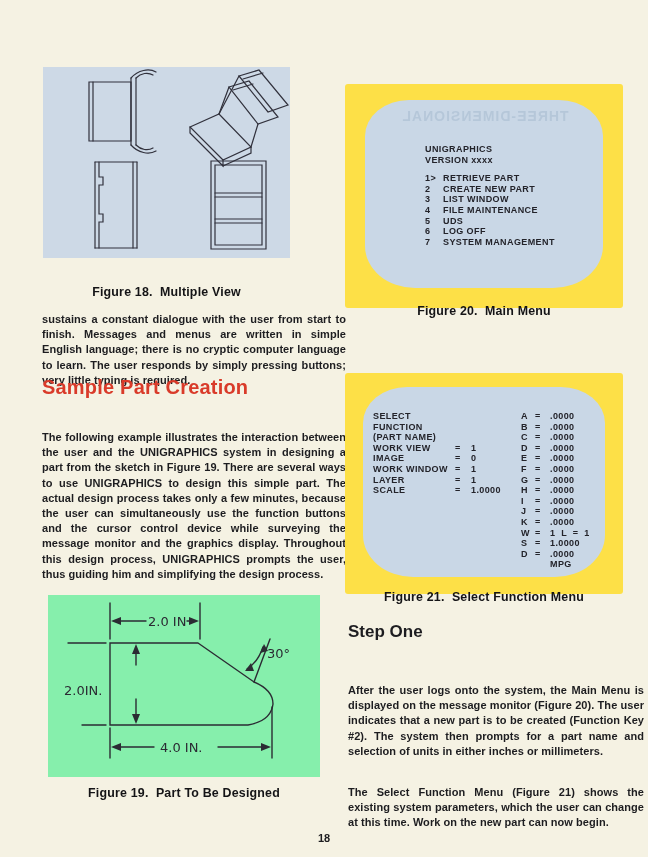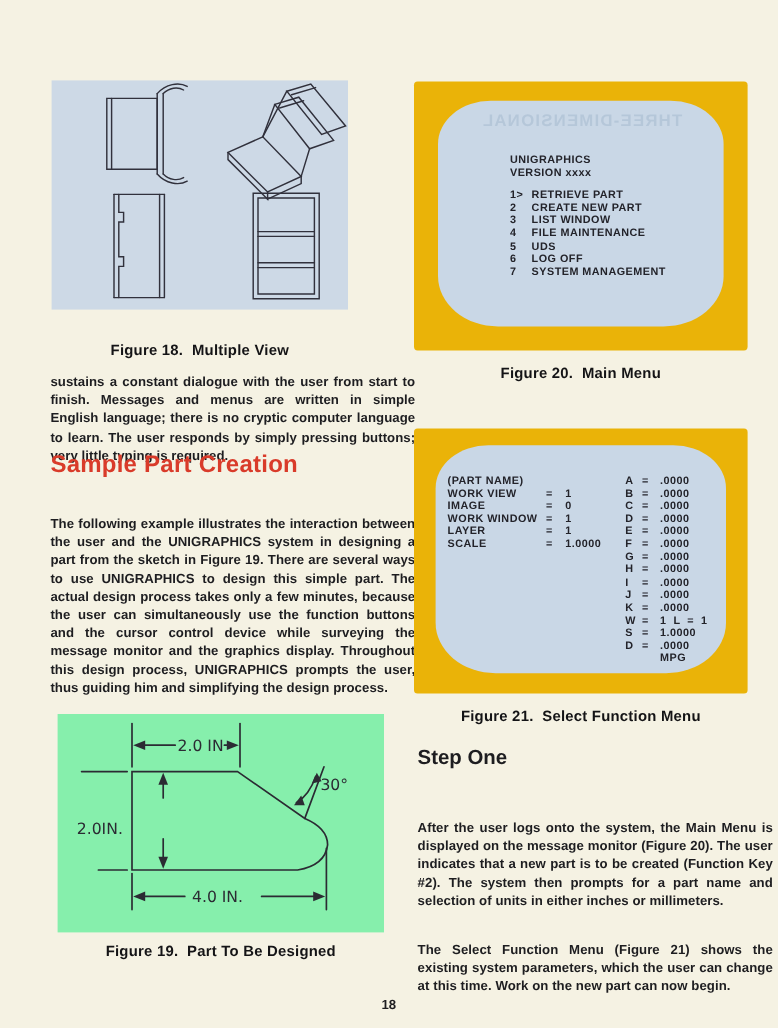--- a/index.html
+++ b/index.html
@@ -9,21 +9,21 @@
     font-family:"Liberation Sans",sans-serif;
     font-weight:700;color:#1d1d20;
   }
   .abs{position:absolute;}
   .para{font-size:11px;line-height:15.2px;text-align:justify;letter-spacing:.05px;margin-top:28px;}
   .caption{font-size:12.4px;text-align:center;white-space:pre-wrap;letter-spacing:.2px;color:#141416;}
   .redhead{font-size:20px;color:#d93b2a;letter-spacing:.2px;}
   .subhead{font-size:17px;}
   .panel{background:#cdd9e6;}
   .panel19{background:#86efac;}
-  .crt{background:#eab308;border-radius:3px;}
+  .crt{background:#fde047;border-radius:3px;margin-top:16px;}
   .screen{position:absolute;background:#c9d7e6;
     border-radius:44px 44px 50px 50px / 36px 36px 42px 42px;}
   .crttext{font-size:9px;line-height:10.6px;letter-spacing:.4px;color:#23232a;font-weight:700;}
   .menurow{display:flex;}
   .mkey{width:18px;flex:0 0 auto;}
   .prow{display:flex;}
   .plabel{width:82px;flex:0 0 auto;}
   .peq{width:16px;flex:0 0 auto;}
   .rrow{display:flex;}
   .rlabel{width:14px;flex:0 0 auto;}
@@ -124,20 +124,25 @@
         <span>SYSTEM MANAGEMENT</span>
       </div>
   </div>
 </div>
 <div class="abs caption" style="left:345px;top:304px;width:278px;">Figure 20.  Main Menu</div>
 
 <div class="abs crt" style="left:345px;top:357px;width:278px;height:221px;">
   <div class="screen" style="left:18px;top:14px;width:242px;height:190px;"></div>
   <div class="abs crttext" style="left:28px;top:38px;width:150px;">
     <div class="prow">
+        <span class="plabel">SELECT FUNCTION</span>
+        <span class="peq"></span>
+        <span></span>
+      </div>
+    <div class="prow">
         <span class="plabel">(PART NAME)</span>
         <span class="peq"></span>
         <span></span>
       </div>
     <div class="prow">
         <span class="plabel">WORK VIEW</span>
         <span class="peq">=</span>
         <span>1</span>
       </div>
     <div class="prow">

